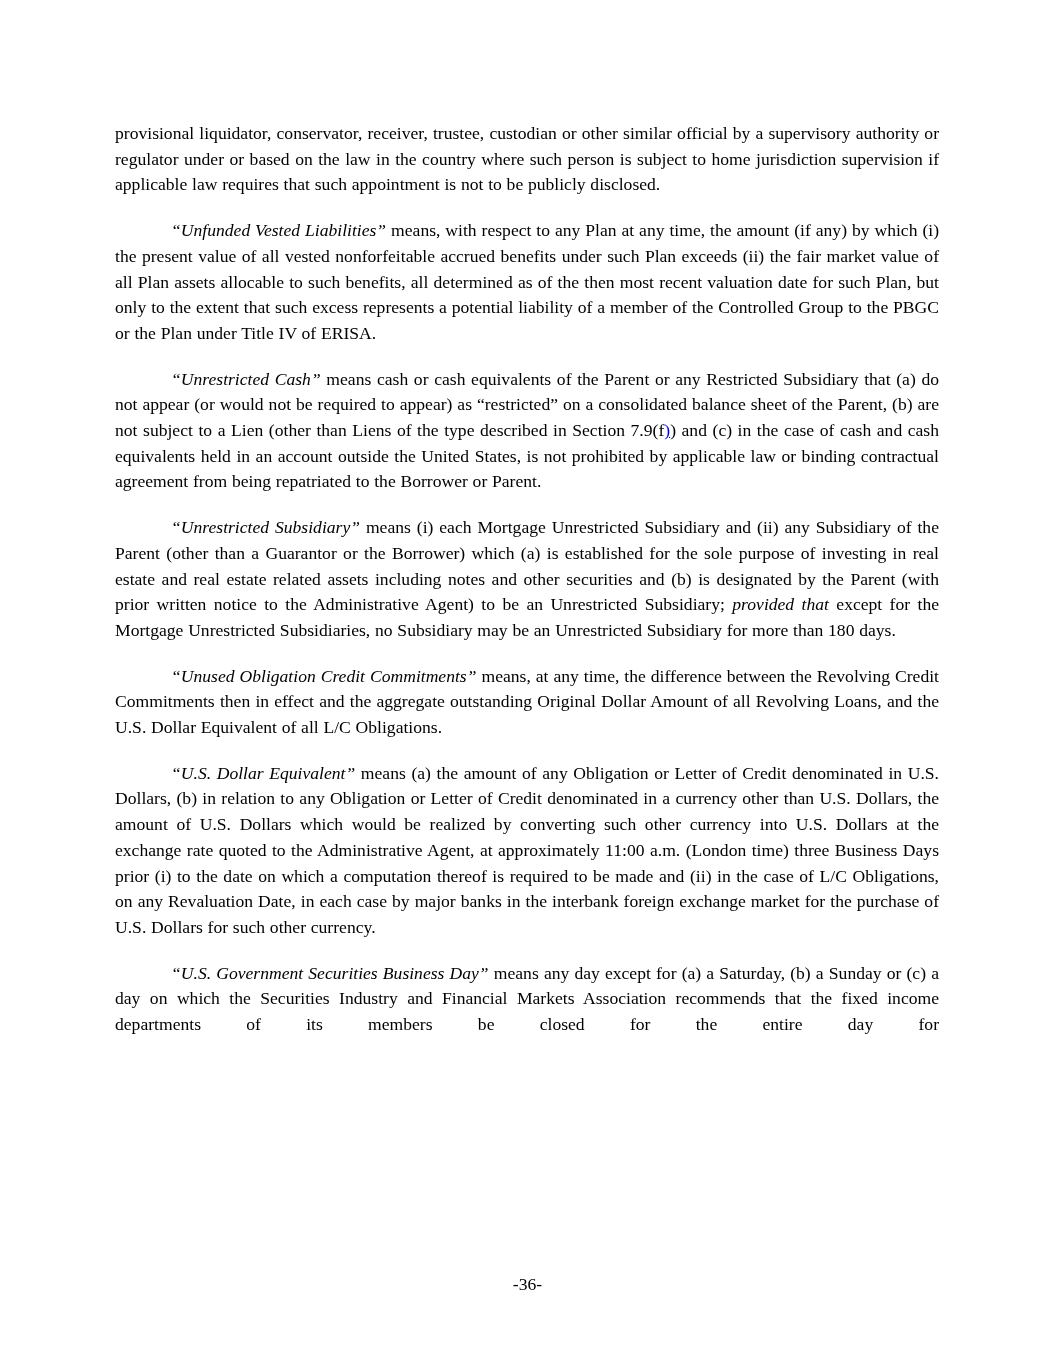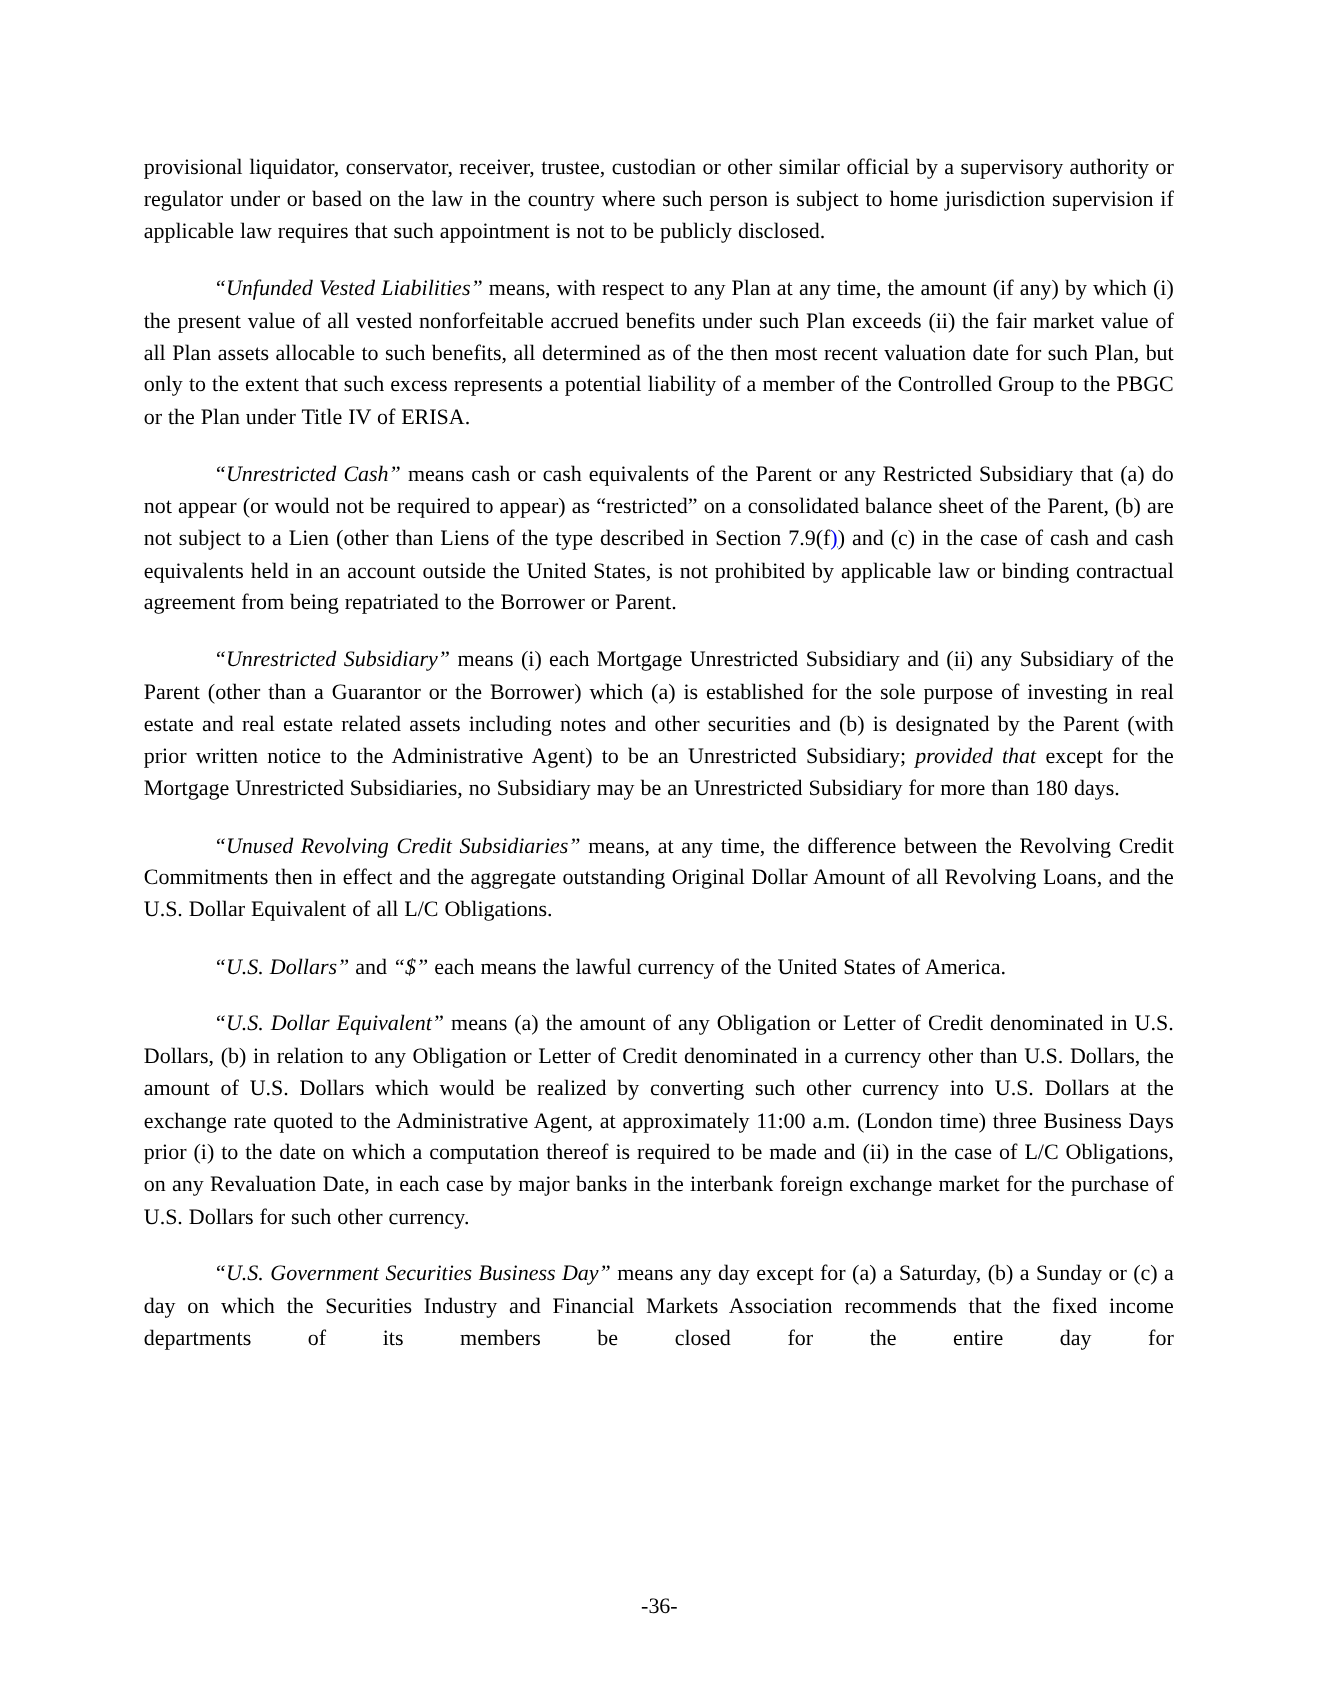--- a/index.html
+++ b/index.html
@@ -56,19 +56,18 @@
 </style>
 </head>
 <body>
 
 <div class="document-page">
   <div class="document-body">
       <p class="para"><span>provisional liquidator, conservator, receiver, trustee, custodian or other similar official by a supervisory authority or regulator under or based on the law in the country where such person is subject to home jurisdiction supervision if applicable law requires that such appointment is not to be publicly disclosed.</span></p>
       <p class="para indent"><span class="italic">“Unfunded Vested Liabilities”</span><span> means, with respect to any Plan at any time, the amount (if any) by which (i) the present value of all vested nonforfeitable accrued benefits under such Plan exceeds (ii) the fair market value of all Plan assets allocable to such benefits, all determined as of the then most recent valuation date for such Plan, but only to the extent that such excess represents a potential liability of a member of the Controlled Group to the PBGC or the Plan under Title IV of ERISA.</span></p>
       <p class="para indent"><span class="italic">“Unrestricted Cash”</span><span> means cash or cash equivalents of the Parent or any Restricted Subsidiary that (a) do not appear (or would not be required to appear) as “restricted” on a consolidated balance sheet of the Parent, (b) are not subject to a Lien (other than Liens of the type described in Section 7.9(f</span><a href="#" class="section-ref">)</a><span>) and (c) in the case of cash and cash equivalents held in an account outside the United States, is not prohibited by applicable law or binding contractual agreement from being repatriated to the Borrower or Parent.</span></p>
       <p class="para indent"><span class="italic">“Unrestricted Subsidiary”</span><span> means (i) each Mortgage Unrestricted Subsidiary and (ii) any Subsidiary of the Parent (other than a Guarantor or the Borrower) which (a) is established for the sole purpose of investing in real estate and real estate related assets including notes and other securities and (b) is designated by the Parent (with prior written notice to the Administrative Agent) to be an Unrestricted Subsidiary; </span><span class="italic">provided that</span><span> except for the Mortgage Unrestricted Subsidiaries, no Subsidiary may be an Unrestricted Subsidiary for more than 180 days.</span></p>
-      <p class="para indent"><span class="italic">“Unused Revolving Credit Subsidiaries”</span><span> means, at any time, the difference between the Revolving Credit Commitments then in effect and the aggregate outstanding Original Dollar Amount of all Revolving Loans, and the U.S. Dollar Equivalent of all L/C Obligations.</span></p>
-      <p class="para indent"><span class="italic">“U.S. Dollars”</span><span> and </span><span class="italic">“$”</span><span> each means the lawful currency of the United States of America.</span></p>
+      <p class="para indent"><span class="italic">“Unused Obligation Credit Commitments”</span><span> means, at any time, the difference between the Revolving Credit Commitments then in effect and the aggregate outstanding Original Dollar Amount of all Revolving Loans, and the U.S. Dollar Equivalent of all L/C Obligations.</span></p>
       <p class="para indent"><span class="italic">“U.S. Dollar Equivalent”</span><span> means (a) the amount of any Obligation or Letter of Credit denominated in U.S. Dollars, (b) in relation to any Obligation or Letter of Credit denominated in a currency other than U.S. Dollars, the amount of U.S. Dollars which would be realized by converting such other currency into U.S. Dollars at the exchange rate quoted to the Administrative Agent, at approximately 11:00 a.m. (London time) three Business Days prior (i) to the date on which a computation thereof is required to be made and (ii) in the case of L/C Obligations, on any Revaluation Date, in each case by major banks in the interbank foreign exchange market for the purchase of U.S. Dollars for such other currency.</span></p>
       <p class="para indent"><span class="italic">“U.S. Government Securities Business Day”</span><span> means any day except for (a) a Saturday, (b) a Sunday or (c) a day on which the Securities Industry and Financial Markets Association recommends that the fixed income departments of its members be closed for the entire day for</span></p>
     </div>
   <div class="page-number">-36-</div>
 </div>
 
 </body></html>

